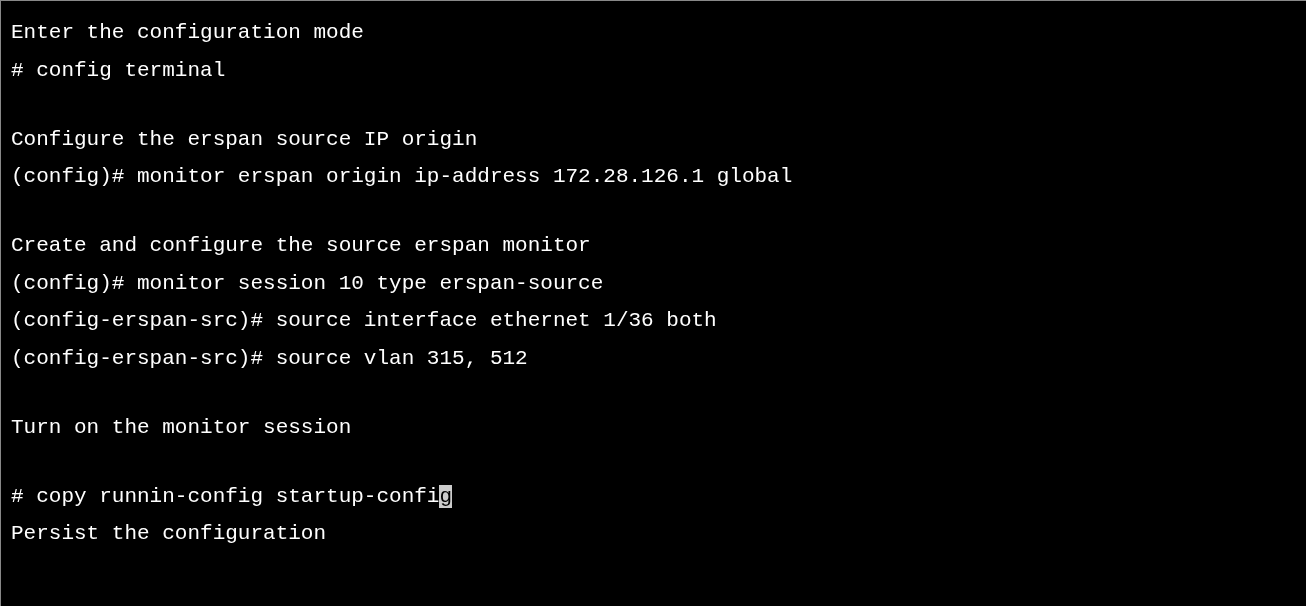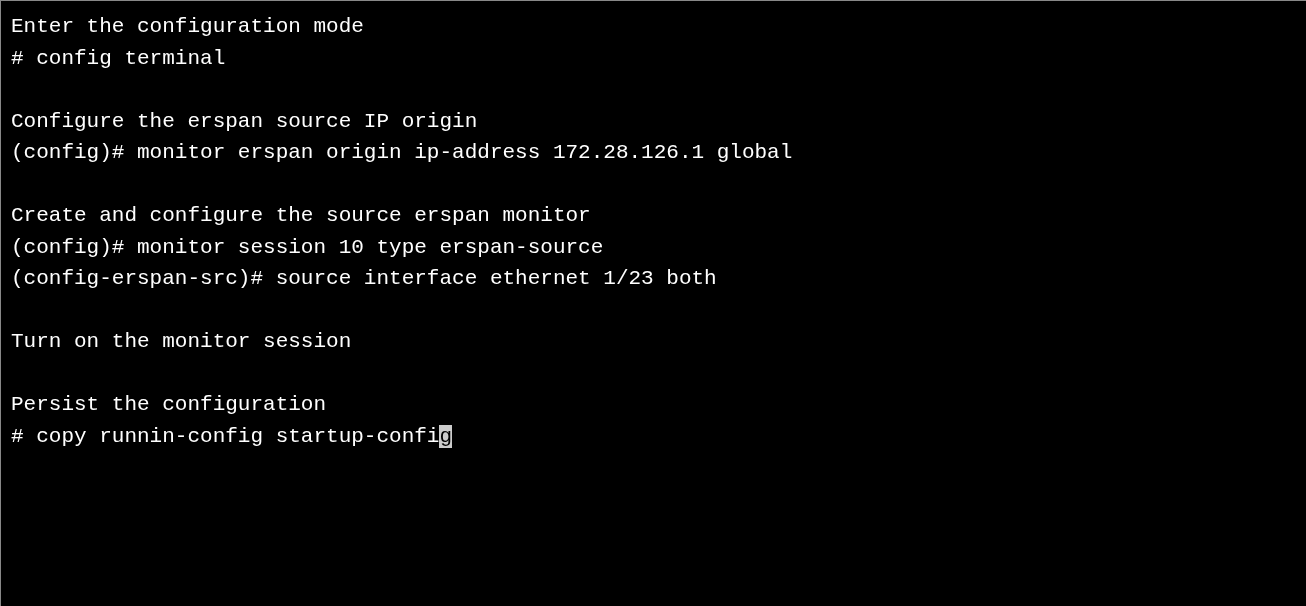--- a/index.html
+++ b/index.html
@@ -15,36 +15,38 @@
       padding: 10px;
       width: 1306px;
       height: 606px;
       line-height: 1.5;
       border-top: 1px solid #888;
       border-left: 1px solid #888;
       overflow: hidden;
     }
     .terminal-line {
       white-space: pre;
+      margin-top: 6px;
     }
     .blank-line {
       height: 1.5em;
     }
   </style>
 </head>
 <body>
 
 <div id="terminal-content">
     <div class="terminal-line">Enter the configuration mode</div>
     <div class="terminal-line"># config terminal</div>
     <div class="blank-line"></div>
     <div class="terminal-line">Configure the erspan source IP origin</div>
     <div class="terminal-line">(config)# monitor erspan origin ip-address 172.28.126.1 global</div>
     <div class="blank-line"></div>
     <div class="terminal-line">Create and configure the source erspan monitor</div>
     <div class="terminal-line">(config)# monitor session 10 type erspan-source</div>
-    <div class="terminal-line">(config-erspan-src)# source interface ethernet 1/23 both</div>
+    <div class="terminal-line">(config-erspan-src)# source interface ethernet 1/36 both</div>
+    <div class="terminal-line">(config-erspan-src)# source vlan 315, 512</div>
     <div class="blank-line"></div>
     <div class="terminal-line">Turn on the monitor session</div>
     <div class="blank-line"></div>
+    <div class="terminal-line"><span># copy runnin-config startup-confi</span><span style="background-color: rgb(204, 204, 204); color: rgb(0, 0, 0);">g</span></div>
     <div class="terminal-line">Persist the configuration</div>
-    <div class="terminal-line"><span># copy runnin-config startup-confi</span><span style="background-color: rgb(204, 204, 204); color: rgb(0, 0, 0);">g</span></div>
   </div>
 
 </body></html>

